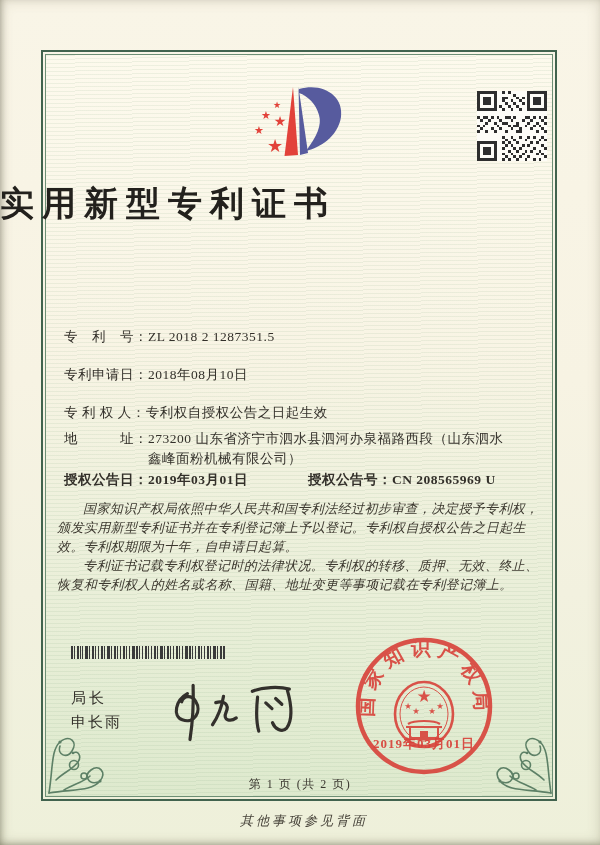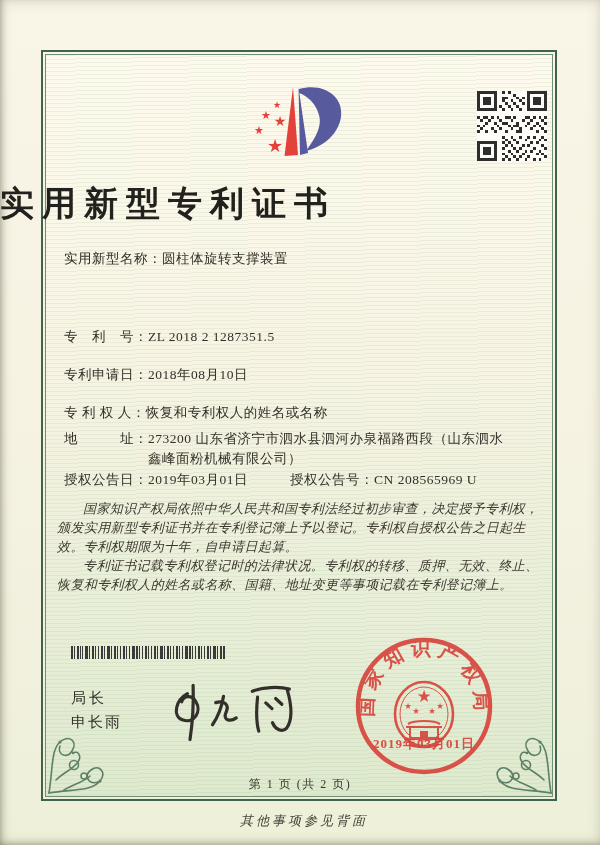--- a/index.html
+++ b/index.html
@@ -18,21 +18,21 @@
     background:
       repeating-linear-gradient(179deg, rgba(125,165,125,.12) 0 1px, rgba(0,0,0,0) 1px 4px),
       linear-gradient(180deg, rgba(255,252,240,.65) 0%, rgba(250,246,230,.3) 40%, rgba(224,236,209,.55) 78%, rgba(216,231,201,.75) 100%);
   }
   .abs{position:absolute;}
   .cert-no{left:64px;top:87px;font-size:14.5px;letter-spacing:2px;}
   .title{left:0;right:0;top:181px;text-align:left;font-size:34px;font-weight:700;letter-spacing:8px;color:#23211d;}
   .field{left:64px;display:flex;font-size:13.5px;letter-spacing:.5px;line-height:20px;white-space:pre;}
   .field .val{white-space:normal;}
   .addr-val{width:356px;}
-  .grant-row{display:flex;gap:42px;}
+  .grant-row{display:flex;gap:60px;font-weight:bold;}
   .body-text{left:57px;top:499px;width:488px;font-size:13px;line-height:19px;font-style:italic;color:#3c382f;}
   .body-text p{margin:0;text-indent:2em;letter-spacing:.4px;}
   .issuer-title{left:71px;top:689px;font-family:"Liberation Sans","DejaVu Sans",sans-serif;font-size:15px;letter-spacing:3px;}
   .issuer-name{left:71px;top:713px;font-family:"Liberation Sans","DejaVu Sans",sans-serif;font-size:15px;letter-spacing:2px;}
   .page-no{left:0;right:0;top:776px;text-align:center;font-size:12px;letter-spacing:1.5px;color:#3a372f;}
   .back-note{left:8px;right:0;top:812px;text-align:center;font-size:13px;font-style:italic;letter-spacing:3px;color:#47433a;}
   .seal-box{left:352px;top:634px;width:144px;height:144px;}
   .seal-date{position:absolute;left:0;right:0;top:101px;text-align:center;color:#d8423a;font-size:13px;font-weight:bold;letter-spacing:1px;opacity:.92;}
   .sig{left:158px;top:678px;}
   svg{display:block;}
@@ -119,31 +119,28 @@
       <path d="M9 20h1v1h-1zM13 20h1v1h-1zM15 20h1v1h-1zM20 20h1v1h-1zM24 20h1v1h-1z"></path>
       <path d="M11 21h1v1h-1zM14 21h1v1h-1zM17 21h1v1h-1zM19 21h1v1h-1zM22 21h1v1h-1z"></path>
       <path d="M9 22h1v1h-1zM12 22h1v1h-1zM16 22h1v1h-1zM21 22h1v1h-1zM23 22h1v1h-1z"></path>
       <path d="M10 23h1v1h-1zM13 23h1v1h-1zM15 23h1v1h-1zM18 23h1v1h-1zM24 23h1v1h-1z"></path>
       <path d="M9 24h1v1h-1zM11 24h1v1h-1zM14 24h1v1h-1zM17 24h1v1h-1zM20 24h1v1h-1zM22 24h1v1h-1z"></path>
     </g>
   </svg>
 
   <div class="abs title">实用新型专利证书</div>
 
-  <div class="abs field" style="top:249px;">
-    <span>实用新型名称：</span><span class="val">圆柱体旋转支撑装置</span>
-  </div>
   <div class="abs field" style="top:327px;">
     <span>专　利　号：</span><span class="val">ZL 2018 2 1287351.5</span>
   </div>
   <div class="abs field" style="top:365px;">
     <span>专利申请日：</span><span class="val">2018年08月10日</span>
   </div>
   <div class="abs field" style="top:403px;justify-content:space-between;">
-    <span>专 利 权 人：</span><span class="val">恢复和专利权人的姓名或名称</span>
+    <span>专 利 权 人：</span><span class="val">专利权自授权公告之日起生效</span>
   </div>
   <div class="abs field" style="top:429px;">
     <span>地　　　址：</span><span class="val addr-val">273200 山东省济宁市泗水县泗河办泉福路西段（山东泗水鑫峰面粉机械有限公司）</span>
   </div>
   <div class="abs field grant-row" style="top:470px;">
     <span><span>授权公告日：</span><span>2019年03月01日</span></span>
     <span><span>授权公告号：</span><span>CN 208565969 U</span></span>
   </div>
 
   <div class="abs body-text">

